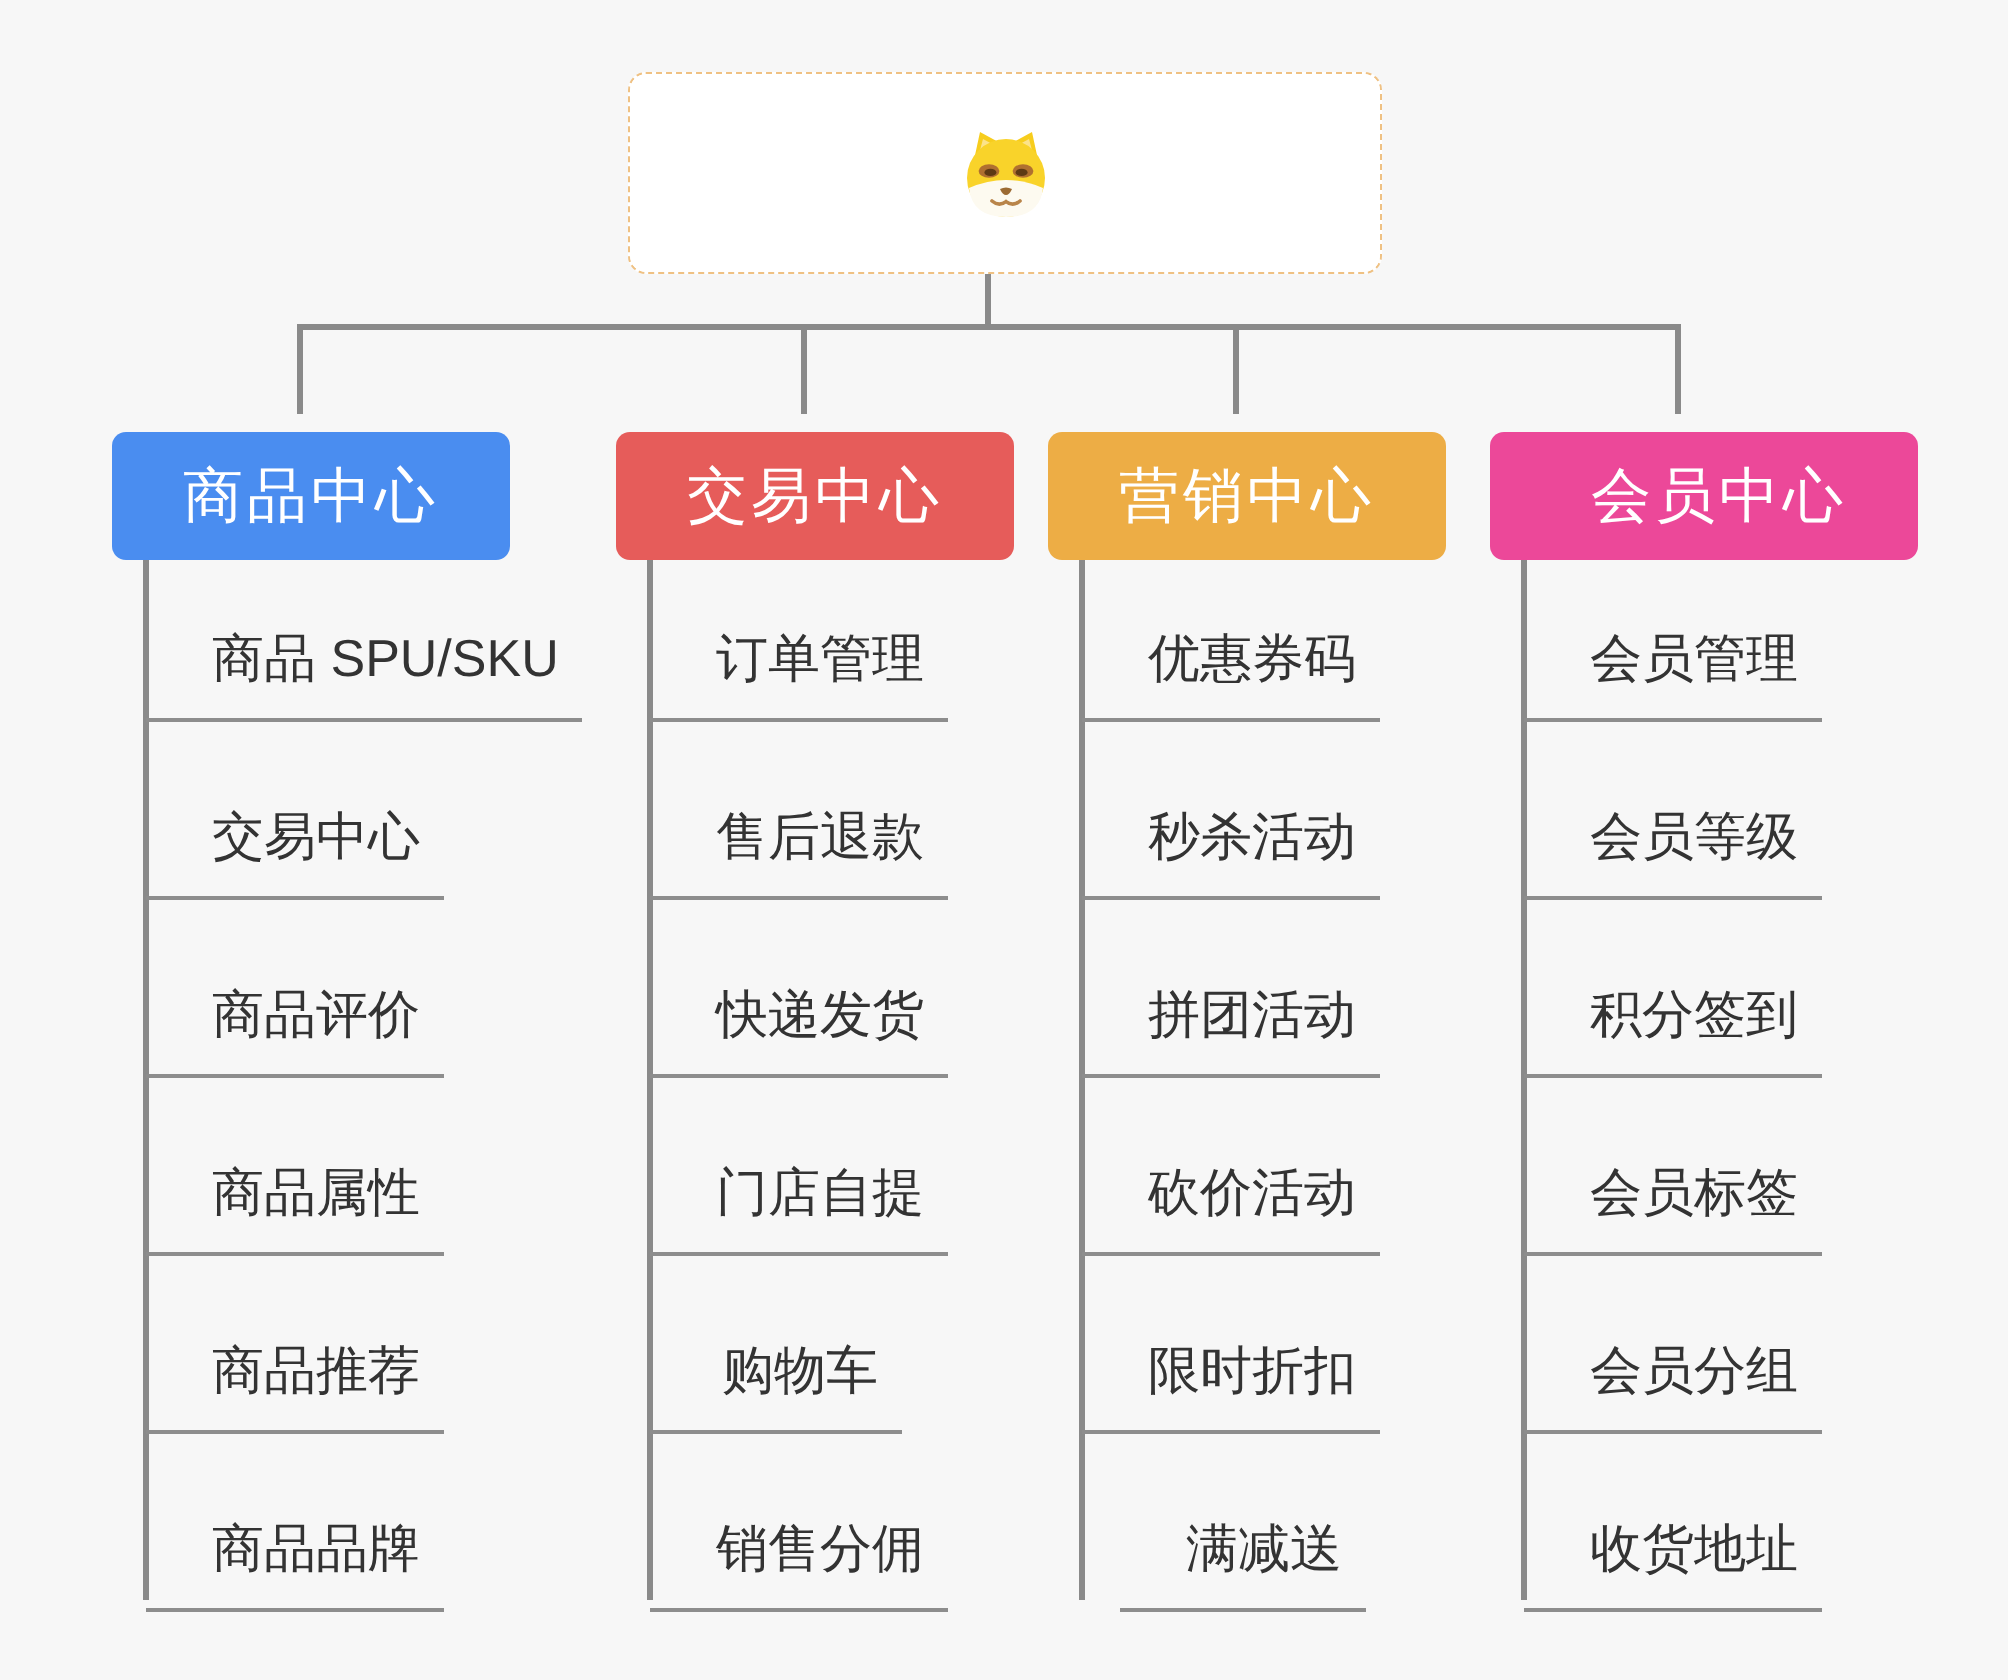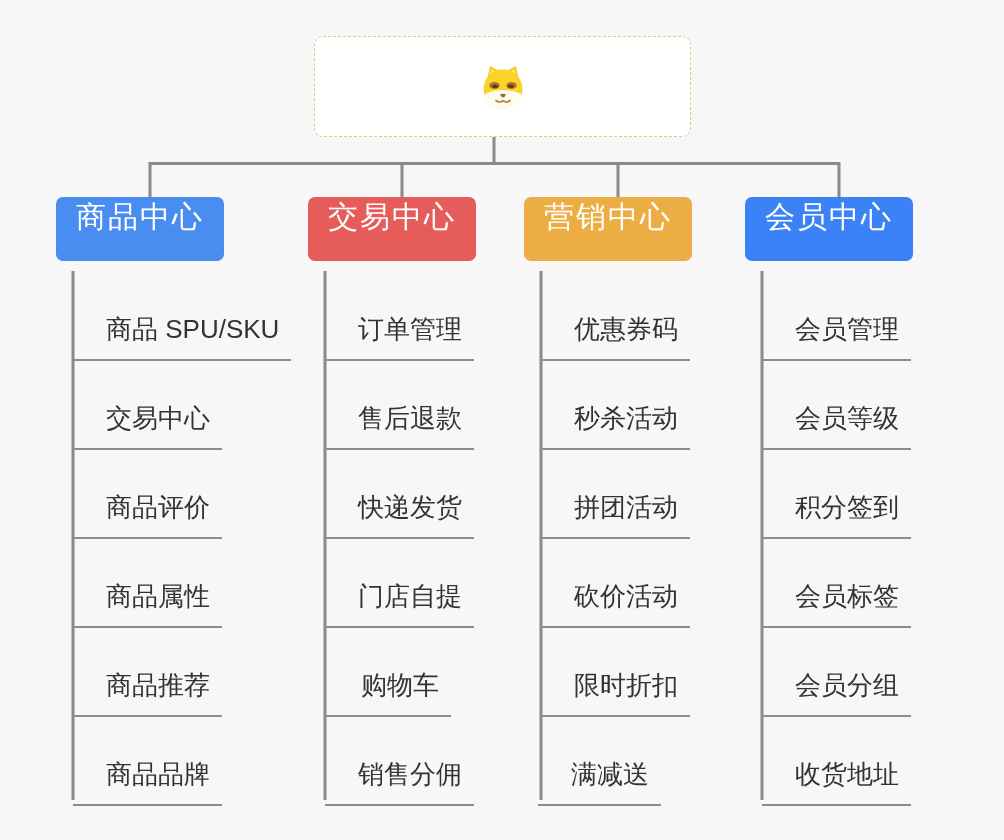--- a/index.html
+++ b/index.html
@@ -39,25 +39,25 @@
     color:#f0ad3c;
     letter-spacing:3px;
     white-space:nowrap;
   }
   .dog-icon{
     display:inline-flex;
     width:48px;height:46px;
   }
   .branch-node{
     position:absolute;
-    top:197px;
-    width:168px;height:64px;
+    top:216px;
+    width:199px;height:64px;
     border-radius:7px;
     display:flex;
-    align-items:flex-start;
+    align-items:center;
     justify-content:center;
     color:#ffffff;
     font-size:30px;
     letter-spacing:2px;
     white-space:nowrap;
     cursor:pointer;
   }
   .leaf-item{
     position:absolute;
     height:41px;
@@ -125,22 +125,22 @@
       <div class="leaf-item" style="left: 325px; top: 668px; padding-left: 36px;">购物车</div>
       <div class="leaf-item" style="left: 325px; top: 757px;">销售分佣</div>
       <div class="branch-node" style="left: 524px; background: rgb(237, 173, 69);">
         <span>营销中心</span>
       </div>
       <div class="leaf-item" style="left: 541px; top: 312px;">优惠券码</div>
       <div class="leaf-item" style="left: 541px; top: 401px;">秒杀活动</div>
       <div class="leaf-item" style="left: 541px; top: 490px;">拼团活动</div>
       <div class="leaf-item" style="left: 541px; top: 579px;">砍价活动</div>
       <div class="leaf-item" style="left: 541px; top: 668px;">限时折扣</div>
-      <div class="leaf-item" style="left: 538px; top: 757px;">满减送</div>
-      <div class="branch-node" style="left: 745px; background: #3b82f6;">
+      <div class="leaf-item" style="left: 560px; top: 757px;">满减送</div>
+      <div class="branch-node" style="left: 745px; background: #ec4899; padding-left: 15px;">
         <span>会员中心</span>
       </div>
       <div class="leaf-item" style="left: 762px; top: 312px;">会员管理</div>
       <div class="leaf-item" style="left: 762px; top: 401px;">会员等级</div>
       <div class="leaf-item" style="left: 762px; top: 490px;">积分签到</div>
       <div class="leaf-item" style="left: 762px; top: 579px;">会员标签</div>
       <div class="leaf-item" style="left: 762px; top: 668px;">会员分组</div>
       <div class="leaf-item" style="left: 762px; top: 757px;">收货地址</div>
     </div>
 </div>

